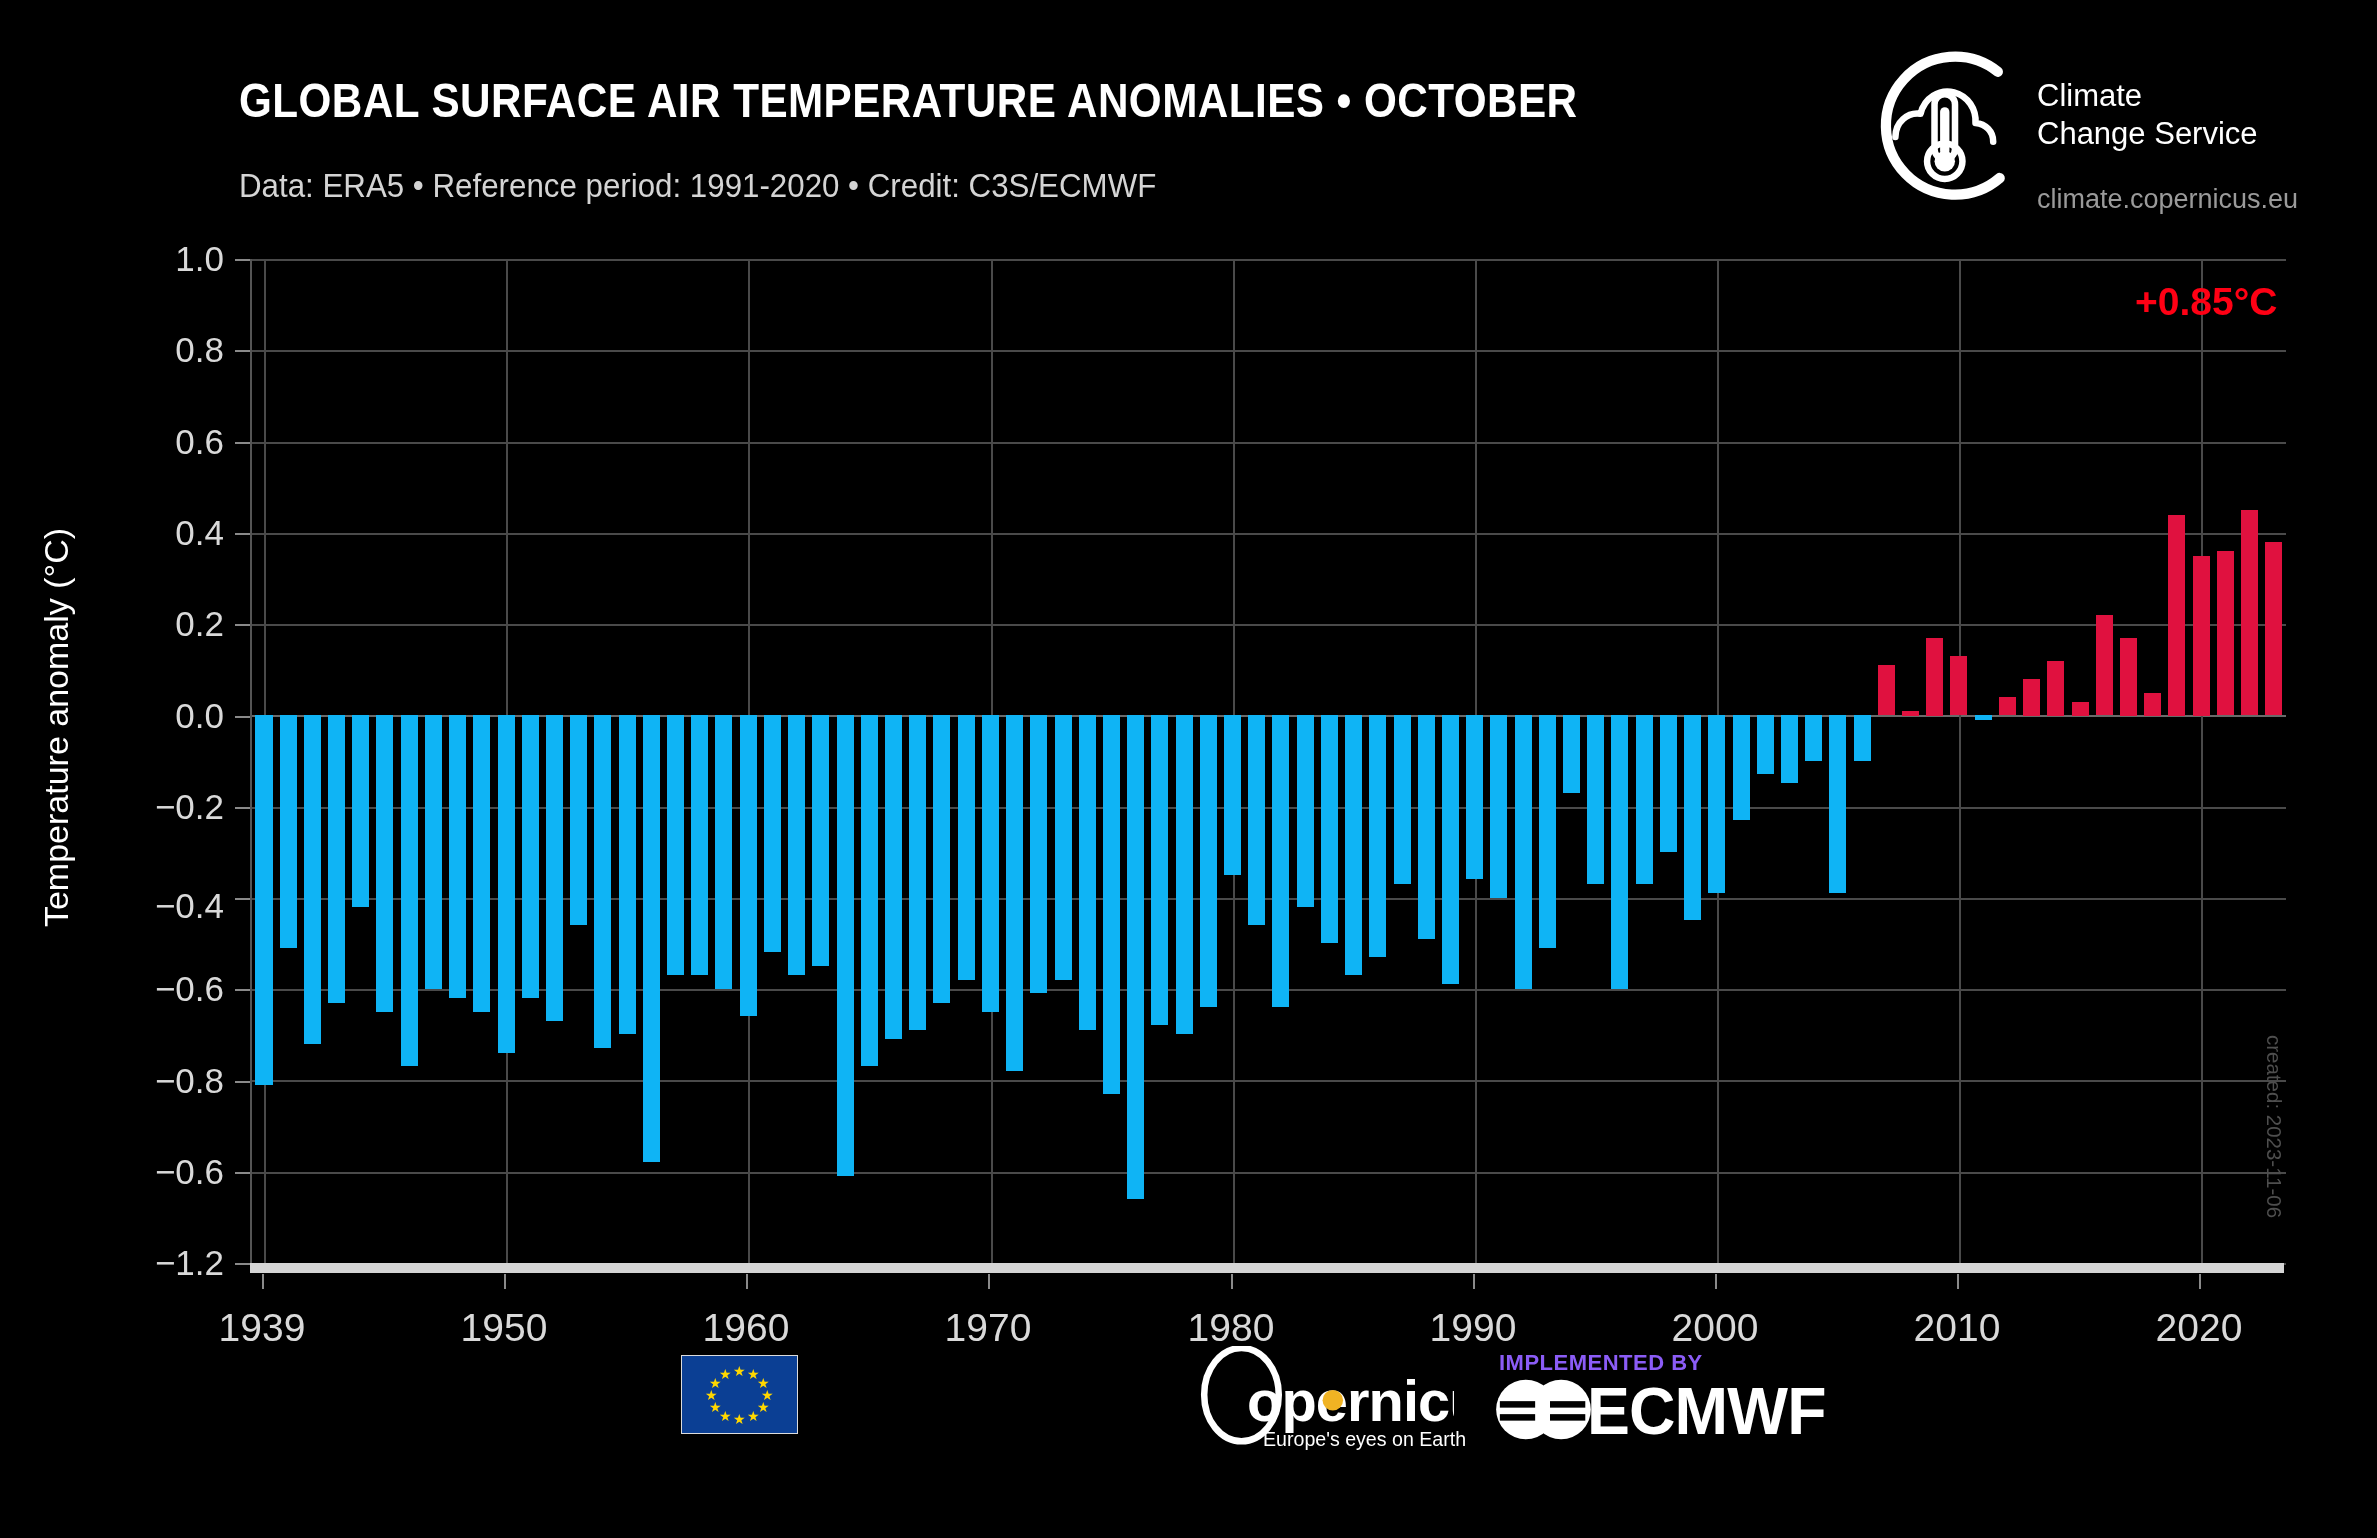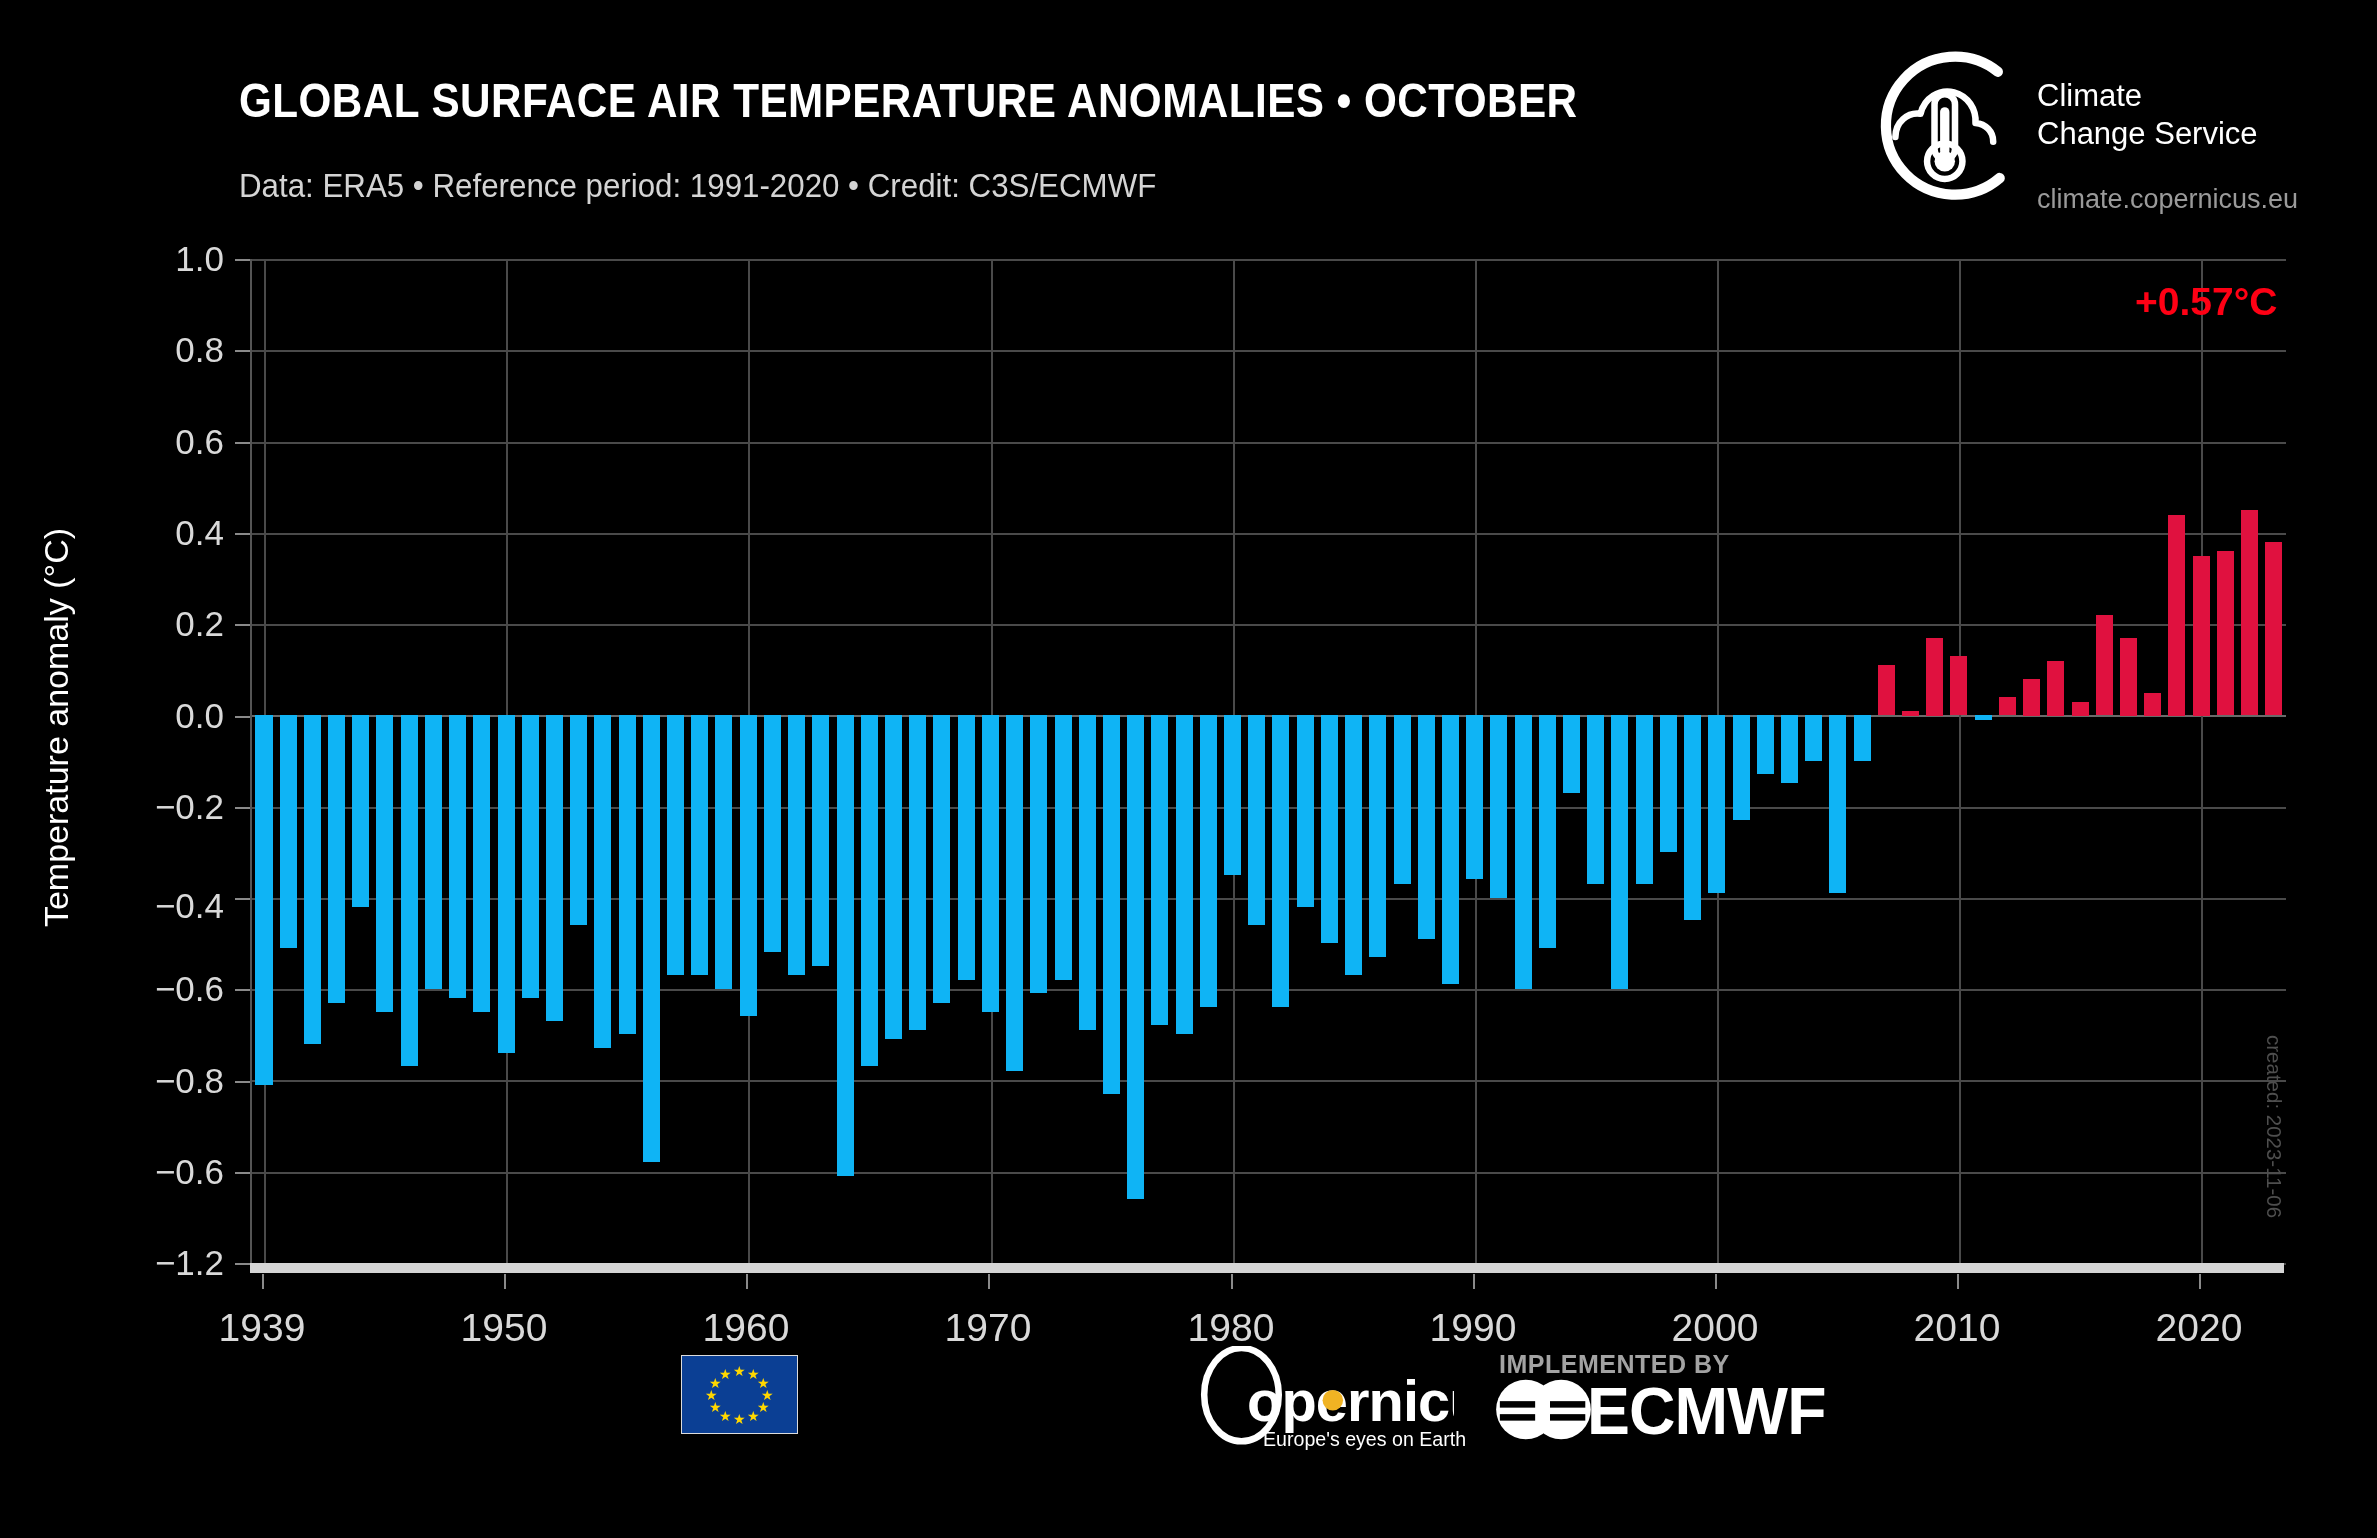--- a/index.html
+++ b/index.html
@@ -100,21 +100,21 @@
     line-height:1.3; letter-spacing:0.5px; white-space:nowrap;
     transform:scaleX(0.9); transform-origin:left center;
   }
   #copernicus { position:absolute; left:1193px; top:3.7px; width:261px; height:103px; }
   #cop-tag {
     position:absolute; left:1263px; top:86px;
     font-size:19.6px; color:#fff; white-space:nowrap;
   }
   #impl-by {
     position:absolute; left:1499px; top:7.5px;
-    font-size:25px; font-weight:bold; color:#a3a3a3;
+    font-size:22px; font-weight:bold; color:#8b5cf6;
     letter-spacing:0.5px; white-space:nowrap;
   }
   #ecmwf { position:absolute; left:1492px; top:35px; height:65px; }
   #ecmwf-word {
     position:absolute; left:1587px; top:30px;
     font-size:67px; font-weight:bold; color:#fff;
     letter-spacing:-0.9px; white-space:nowrap;
     transform:scaleX(0.96); transform-origin:left center;
   }
 </style>
@@ -295,21 +295,21 @@
       <div class="xtick-mark" style="left: 1473px; top: 1274px;"></div>
       <div class="xtick-label" style="left: 1473px; top: 1306px;">1990</div>
       <div class="xtick-mark" style="left: 1715px; top: 1274px;"></div>
       <div class="xtick-label" style="left: 1715px; top: 1306px;">2000</div>
       <div class="xtick-mark" style="left: 1957px; top: 1274px;"></div>
       <div class="xtick-label" style="left: 1957px; top: 1306px;">2010</div>
       <div class="xtick-mark" style="left: 2199px; top: 1274px;"></div>
       <div class="xtick-label" style="left: 2199px; top: 1306px;">2020</div>
     </div>
   <div id="axis-bottom"></div>
-  <div id="annotation">+0.57°C</div>
+  <div id="annotation">+0.85°C</div>
   <div id="created">created: 2023-11-06</div>
 </div>
 
 <div id="footer">
   <div id="eu-flag">
       <div class="star" style="left: 51px; top: 7.5px;">★</div>
       <div class="star" style="left: 65px; top: 10.7px;">★</div>
       <div class="star" style="left: 75px; top: 19.6px;">★</div>
       <div class="star" style="left: 79px; top: 32px;">★</div>
       <div class="star" style="left: 75px; top: 44px;">★</div>

